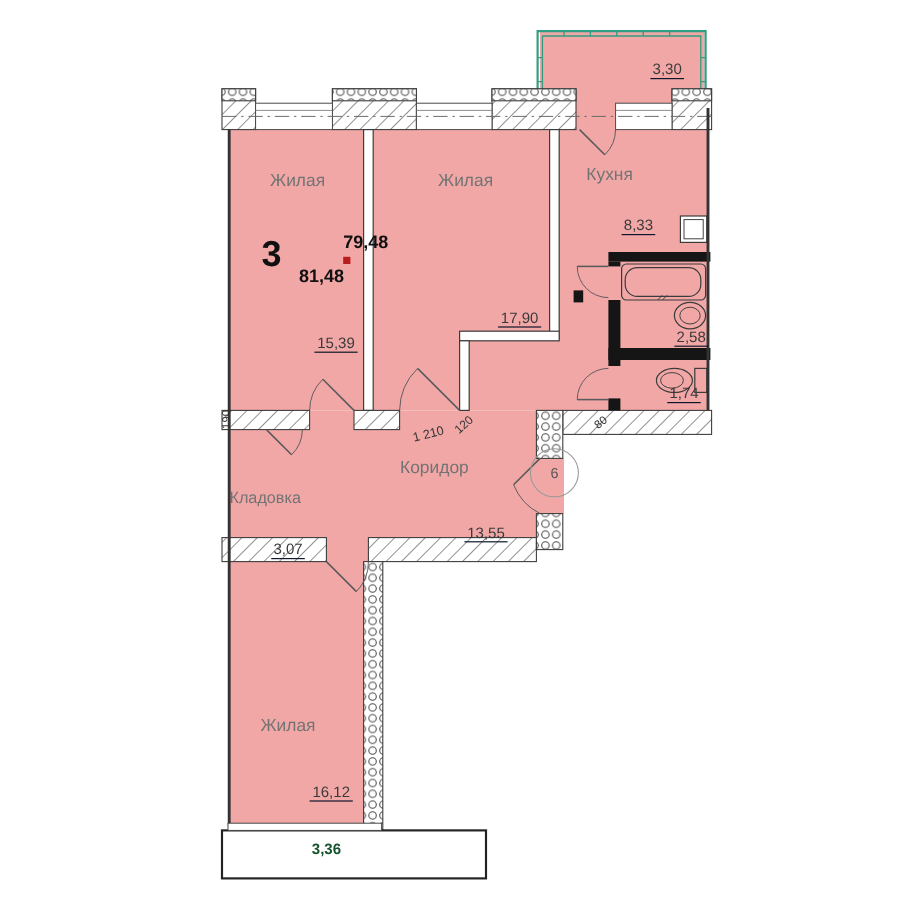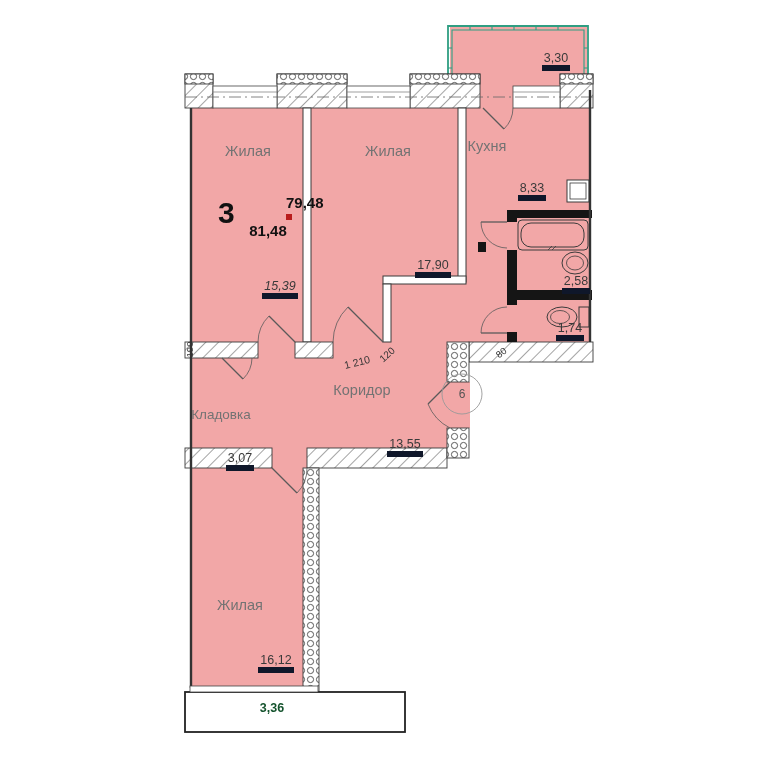--- a/index.html
+++ b/index.html
@@ -2,21 +2,21 @@
 <html><head>
 <meta charset="utf-8">
 <style>
   html,body{margin:0;padding:0;background:#fff;}
   #stage{position:relative;width:768px;height:768px;background:#fff;overflow:hidden;
          font-family:"Liberation Sans",sans-serif;}
   #plan-svg{position:absolute;left:0;top:0;}
   .labels{position:absolute;left:0;top:0;width:768px;height:768px;pointer-events:none;}
   .lbl{position:absolute;font-size:14.5px;color:#737373;text-align:center;white-space:nowrap;}
   .area{position:absolute;font-size:12.5px;color:#3a3a3a;text-align:center;white-space:nowrap;}
-  .area > span{display:inline-block;border-bottom:6px solid #0f172a;padding:0 2px 0 2px;}
+  .area > span{display:inline-block;border-bottom:1px solid #0f172a;padding:0 2px 0 2px;}
   .dim{position:absolute;font-size:9.5px;color:#333;text-align:center;white-space:nowrap;}
   .apt-big{position:absolute;font-size:30px;font-weight:bold;color:#111;line-height:1;}
   .frac{position:absolute;width:48px;text-align:center;font-weight:bold;color:#111;
         font-size:15px;line-height:1.45;}
   .frac .top{border-bottom:6px solid #b91c1c;margin-left:42px;}
   .entr-num{position:absolute;font-size:12px;color:#555;text-align:center;}
   .bold-area{position:absolute;font-size:12.5px;font-weight:bold;color:#14532d;text-align:center;white-space:nowrap;}
 </style>
 </head>
 <body>
@@ -152,32 +152,32 @@
     <path d="M191,108 V688" fill="none"></path>
     <path d="M590,90 V342" fill="none"></path>
   </g>
 
   <rect x="185" y="692" width="220" height="40" fill="#fff" stroke="#222" stroke-width="1.8"></rect>
   <rect x="190" y="686" width="128" height="6" fill="#fff" stroke="#444" stroke-width="0.8"></rect>
 </svg>
 
 <div class="labels">
   <div class="lbl" style="left:220px;top:143px;width:56px;">Жилая</div>
-  <div class="area" style="left:252px;top:279px;width:56px;font-style:italic;"><span>15,39</span></div>
+  <div class="area" style="left:252px;top:279px;width:56px;"><span>15,39</span></div>
 
   <div class="apt-big" style="left:218px;top:198px;">3</div>
   <div class="frac" style="left:244px;top:192px;">
     <div class="top">79,48</div>
     <div>81,48</div>
   </div>
 
   <div class="lbl" style="left:360px;top:143px;width:56px;">Жилая</div>
   <div class="area" style="left:406px;top:258px;width:54px;"><span>17,90</span></div>
 
-  <div class="lbl" style="left:457px;top:138px;width:60px;">Кухня</div>
+  <div class="lbl" style="left:478px;top:138px;width:60px;">Кухня</div>
   <div class="area" style="left:505px;top:181px;width:54px;"><span>8,33</span></div>
 
   <div class="area" style="left:549px;top:274px;width:54px;"><span>2,58</span></div>
   <div class="area" style="left:543px;top:321px;width:54px;"><span>1,74</span></div>
 
   <div class="lbl" style="left:328px;top:382px;width:68px;">Коридор</div>
   <div class="area" style="left:378px;top:437px;width:54px;"><span>13,55</span></div>
 
   <div class="lbl" style="left:187px;top:407px;width:68px;font-size:13.5px;">Кладовка</div>
   <div class="area" style="left:213px;top:425px;width:54px;margin-top:26px;"><span>3,07</span></div>

